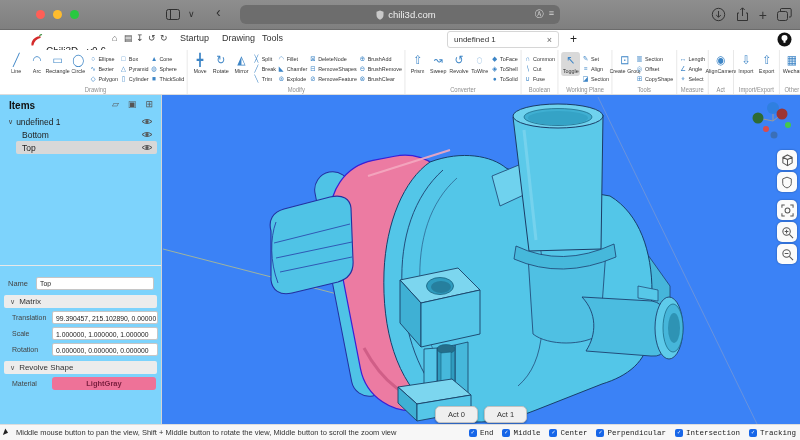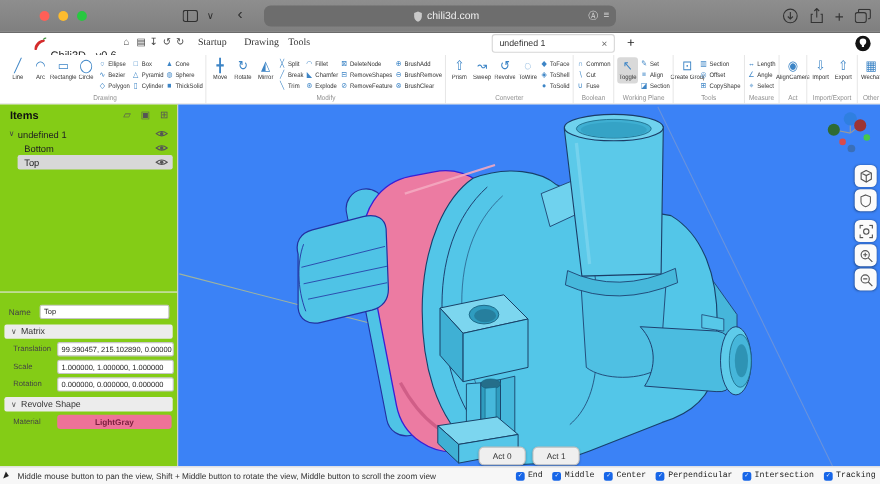--- a/index.html
+++ b/index.html
@@ -13,21 +13,21 @@
   .nav-ico{position:absolute;top:7px;color:#2f2f2f;font-size:12px;line-height:15px;}
   .url-field{position:absolute;left:240px;top:5px;width:320px;height:19px;border-radius:6px;
     background:#6d6d6d;color:#efefef;font-size:9.5px;display:flex;align-items:center;justify-content:center;gap:4px;padding-left:12px;}
   .url-right{position:absolute;right:6px;top:3px;display:flex;gap:5px;color:#d8d8d8;font-size:9px;}
   .tb-right{position:absolute;top:7px;right:8px;display:flex;gap:10px;align-items:center;}
 
   
   .app-header{position:absolute;left:0;top:30px;width:800px;height:20px;background:#fff;}
   .app-title{position:absolute;left:46px;top:16px;font-size:10px;font-weight:normal;color:#222;}
   .hdr-ico{position:absolute;top:3px;font-size:9px;color:#444;cursor:pointer;}
-  .hdr-tab{position:absolute;top:3px;font-size:9px;color:#333;cursor:pointer;padding-bottom:13px;font-family:Liberation Serif, serif;}
+  .hdr-tab{position:absolute;top:3px;font-size:9px;color:#333;cursor:pointer;padding-bottom:13px;}
   .hdr-tab.active{border-bottom:2px solid #2e7ceb;}
   .doc-tab{position:absolute;left:447px;top:1px;width:112px;height:17px;background:#fff;
     border:1px solid #d6d6d6;border-radius:3px;font-size:8px;color:#333;
     display:flex;align-items:center;padding:0 6px;cursor:pointer;}
   .doc-tab .x{margin-left:auto;color:#666;font-size:9px;}
   .new-tab{position:absolute;left:570px;top:2px;font-size:12px;color:#222;cursor:pointer;}
   .gh{position:absolute;right:8px;top:2px;cursor:pointer;}
 
   
   .ribbon{position:absolute;left:0;top:50px;width:800px;height:45px;background:#fff;
@@ -43,21 +43,21 @@
   .rb-large.sel{background:#d9d9d9;}
   .rb-licon{font-size:12px;line-height:14px;height:14px;color:#3d85c6;}
   .rb-llabel{font-size:6px;color:#333;white-space:nowrap;overflow:hidden;max-width:34px;line-height:7px;}
   .rb-col{display:flex;flex-direction:column;gap:1px;padding-top:2px;}
   .rb-small{display:flex;align-items:center;gap:2px;height:9px;cursor:pointer;}
   .rb-sicon{font-size:7px;color:#3d85c6;width:8px;text-align:center;line-height:9px;}
   .rb-slabel{font-size:6px;color:#333;white-space:nowrap;line-height:8px;}
 
   
   .main{position:absolute;left:0;top:95px;width:800px;height:329px;}
-  .left-panel{position:absolute;left:0;top:0;width:162px;height:329px;background:#84cc16;
+  .left-panel{position:absolute;left:0;top:0;width:162px;height:329px;background:#7dd3fc;
     border-right:1px solid #d4d4d4;}
   .panel-title{font-size:10px;font-weight:bold;color:#111;}
   .items-head{position:absolute;left:0;top:3px;width:100%;height:15px;}
   .items-head .panel-title{position:absolute;left:9px;top:2px;}
   .items-icons{position:absolute;right:8px;top:1px;display:flex;gap:9px;color:#555;font-size:9px;}
   .tree{position:absolute;left:0;top:20px;width:100%;}
   .tree-row{position:relative;height:13px;display:flex;align-items:center;font-size:8.5px;color:#222;cursor:pointer;}
   .tree-row.sel{background:#d8d8d8;border-radius:2px;margin:0 4px 0 16px;padding-left:6px !important;}
   .tree-chev{font-size:7px;color:#444;margin-right:3px;}
   .tree-label{flex:0 1 auto;}

